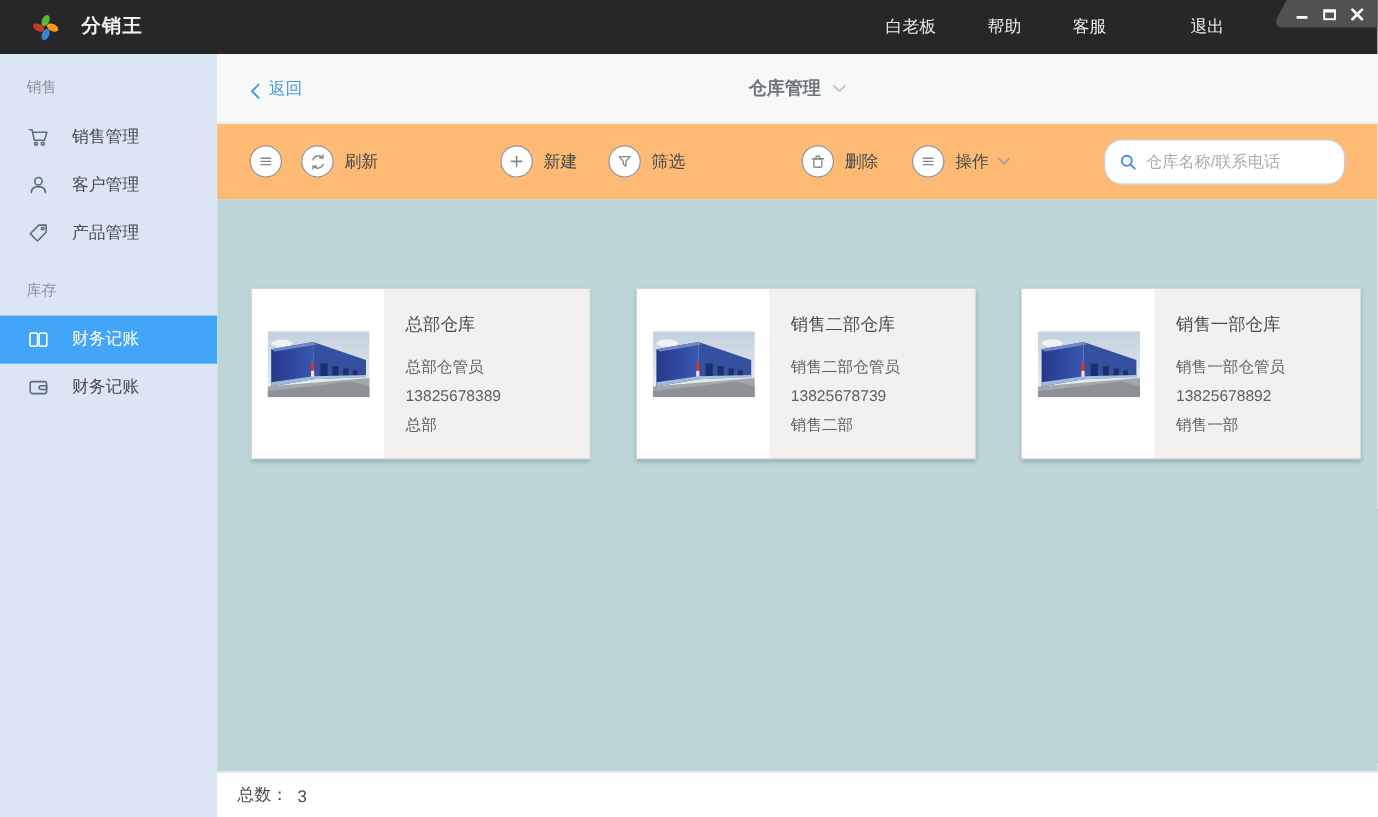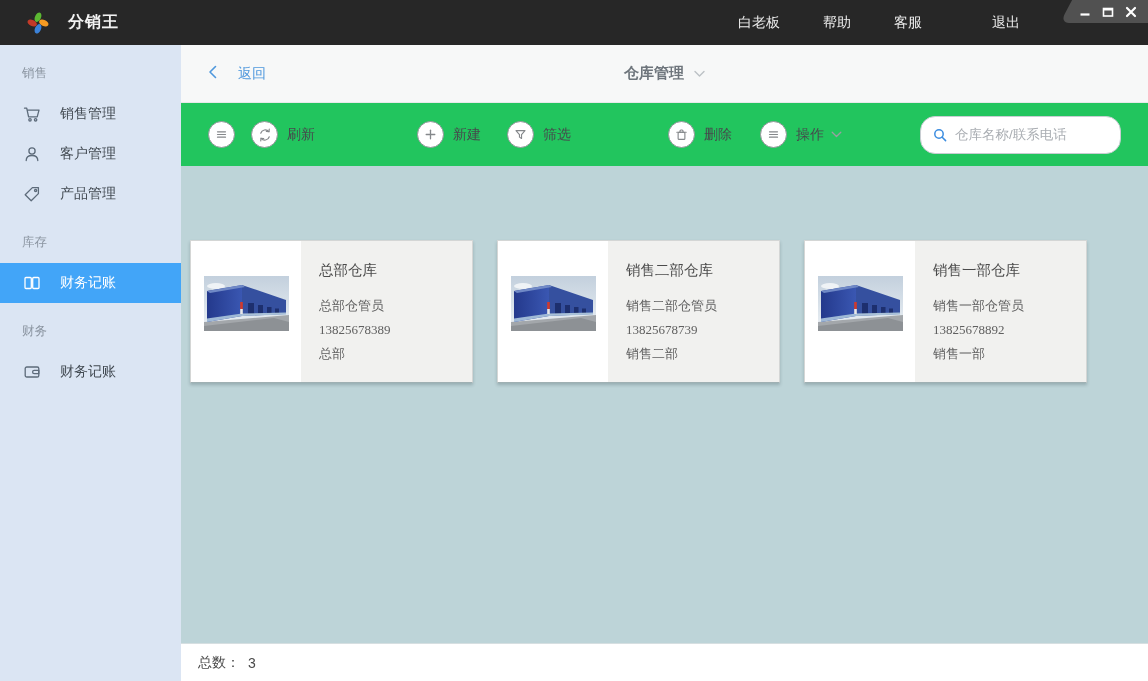--- a/index.html
+++ b/index.html
@@ -33,47 +33,47 @@
   .side-item .s-icon { width:22px; height:20px; color:#5d6b7a; display:flex; align-items:center; }
   .side-item .s-label { font-size:14px; margin-left:16px; }
   .side-item.active { background:#42a5f8; color:#ffffff; }
   .side-item.active .s-icon { color:#ffffff; }
 
   
   .main { flex:1; display:flex; flex-direction:column; min-width:0; background:#fff; }
 
   .page-header { height:58px; flex:0 0 58px; background:#f7f8f8; border-bottom:1px solid #e7e9e9;
       display:flex; align-items:center; position:relative; }
-  .back-link { display:flex; align-items:flex-start; margin-left:27px; color:#4f98dd; font-size:14px; cursor:pointer; gap:21px; }
+  .back-link { display:flex; align-items:flex-end; margin-left:27px; color:#4f98dd; font-size:14px; cursor:pointer; gap:7px; }
   .page-title-wrap { position:absolute; left:50%; transform:translateX(-50%); display:flex; align-items:center; gap:9px; cursor:pointer; }
   .page-title { color:#6e757c; font-size:15px;font-weight:bold; }
   .title-chevron { color:#bcc1c5; }
 
-  .toolbar { height:63px; flex:0 0 63px; background:#22c55e; display:flex; align-items:center; }
+  .toolbar { height:63px; flex:0 0 63px; background:#fdba74; display:flex; align-items:center; }
   .tool-btn { display:flex; align-items:center; cursor:pointer; color:#46494c; font-size:14px; }
   .tool-circle { width:27px; height:27px; border:1px solid #919598; border-radius:50%;
       display:flex; align-items:center; justify-content:center; color:#85888b; background:#fff; }
   .tool-label { margin-left:9px; }
   .tb-menu    { margin-left:27px; }
   .tb-refresh { margin-left:16px; }
   .tb-new     { margin-left:102px; }
   .tb-filter  { margin-left:26px; }
   .tb-delete  { margin-left:97px; }
   .tb-actions { margin-left:28px; }
   .actions-chevron { margin-left:7px; color:#9a9ea1; }
   .search-box { margin-left:auto; margin-right:27px; width:201px; height:38px; border:1px solid #c8cdd2;
       border-radius:15px; display:flex; align-items:center; padding:0 12px; background:#fff; }
   .search-box .mag { color:#3c8de0; flex:0 0 auto; display:flex; }
   .search-input { border:none; outline:none; background:transparent; margin-left:8px; width:100%;
       font-size:13.5px; color:#555; font-family:inherit; }
   .search-input::placeholder { color:#a9adb2; }
 
   
   .content { flex:1; background:#bdd4d8; min-height:0; overflow:hidden; }
-  .cards-row { display:flex; padding:74px 0 0 9px; gap:24px;font-family:Liberation Serif, serif; }
+  .cards-row { display:flex; padding:74px 0 0 28px; gap:38px; }
   .wh-card { width:283px; height:143px; background:#ffffff; display:flex; cursor:pointer;
       border:1px solid #d4d6d5; border-bottom-color:#9fb0b3;
       box-shadow:0 2px 3px rgba(40,60,65,0.25); }
   .wh-photo-area { width:110px; flex:0 0 110px; background:#fff; }
   .wh-photo { width:85px; height:55px; margin:35px 0 0 13px; display:block; }
   .wh-info { flex:1; background:#f1f1ef; padding:20px 0 0 18px; }
   .wh-title { color:#4b4b4b; font-size:14.5px; margin-bottom:14px; }
   .wh-line { color:#606060; font-size:13px; line-height:24px; }
 
   
@@ -173,21 +173,20 @@
         <span class="s-icon">
           <svg width="20" height="20" viewBox="0 0 20 20" fill="none" stroke="currentColor" stroke-width="1.3" stroke-linejoin="round">
             <rect x="3" y="4.5" width="6.3" height="11" rx="1"></rect>
             <rect x="10.7" y="4.5" width="6.3" height="11" rx="1"></rect>
           </svg>
         </span>
         <span class="s-label">财务记账</span>
       </div>
 
 
-      <div class="side-section-label">财务</div>
 
       <div class="side-item">
         <span class="s-icon">
           <svg width="20" height="20" viewBox="0 0 20 20" fill="none" stroke="currentColor" stroke-width="1.3" stroke-linejoin="round">
             <rect x="3.2" y="5" width="13.6" height="10" rx="1.6"></rect>
             <path d="M12.2 8.4 h4.6 v3.2 h-4.6 a1.6 1.6 0 0 1 0 -3.2 z"></path>
           </svg>
         </span>
         <span class="s-label">财务记账</span>
       </div>

